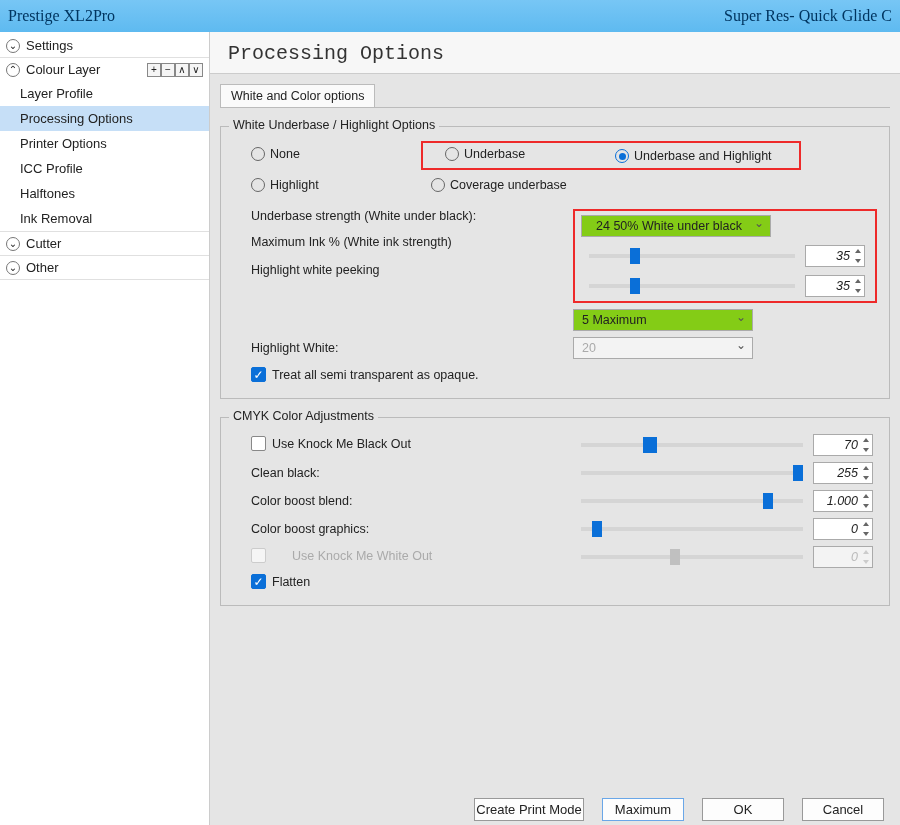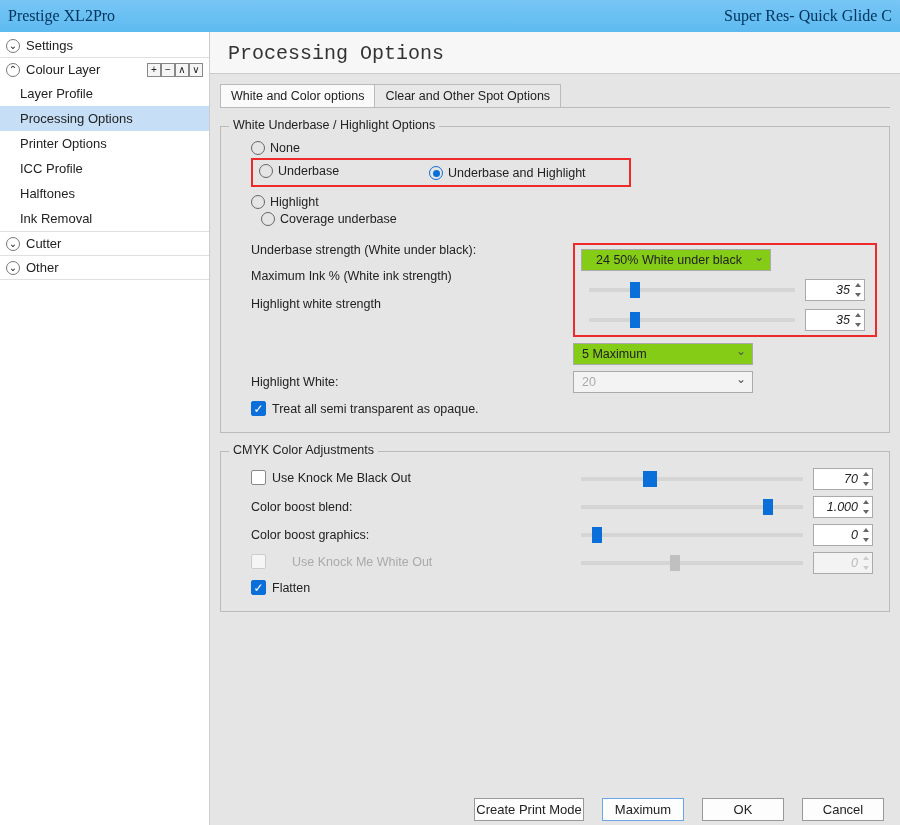--- a/index.html
+++ b/index.html
@@ -177,25 +177,25 @@
 }
 .chk-box.on {
   background:#0a6fd8;
   border-color:#0a6fd8;
 }
 .chk-box.off {
   background:#fff;
 }
 .chk.disabled { color:#aaa;gap:20px; }
 .chk.disabled .chk-box { border-color:#ccc; background:#f5f5f5; }
-.radio-row1 { display:flex; align-items:flex-start; padding:4px 0 4px 18px; gap:0;flex-direction:column; }
+.radio-row1 { display:flex; align-items:center; padding:4px 0 4px 18px; gap:0; }
 .radio-cell { width:170px; }
 .red-box {
   border:2px solid #ee2a2a;
-  padding:4px 6px;
+  padding:4px 22px;
   display:flex;
   align-items:center;
 }
 .select {
   border:1px solid #aaa;
   background:#84cc16;
   padding:2px 22px 2px 8px;
   font-size:12.5px;
   position:relative;
   height:22px;
@@ -340,21 +340,20 @@
         <span>Other</span>
       </div>
     </div>
   </div>
 
   <div class="content">
     <div class="content-header">Processing Options</div>
     <div class="content-body">
       <div class="tabs">
         <div class="tab active">White and Color options</div>
-        <div class="tab">Clear and Other Spot Options</div>
       </div>
 
       <div class="group">
         <div class="group-title">White Underbase / Highlight Options</div>
 
         <div class="radio-row1">
           <div class="radio-cell">
             <span class="radio">
               <span class="radio-circle"></span>
               <span>None</span>
@@ -388,21 +387,21 @@
               <span class="radio-circle"></span>
               <span>Coverage underbase</span>
             </span>
           </div>
         </div>
 
         <div class="row" style="align-items:flex-start; margin-top:10px;">
           <div style="flex:0 0 340px;">
             <div style="padding-left:18px; margin-bottom:12px; font-size:12.5px;">Underbase strength (White under black):</div>
             <div style="padding-left:18px; margin-bottom:14px; font-size:12.5px;">Maximum Ink % (White ink strength)</div>
-            <div style="padding-left:18px; font-size:12.5px;">Highlight white strength</div>
+            <div style="padding-left:18px; font-size:12.5px;">Highlight white peeking</div>
           </div>
           <div class="slider-redbox" style="flex:1;">
             <div style="margin-bottom:8px;">
               <span class="select" style="min-width:190px; justify-content:center;">
                 <span>24 50% White under black</span>
               </span>
             </div>
             <div class="slider-wrap" style="margin-bottom:8px;">
               <div class="slider">
                 <div class="thumb" style="left:20%;"></div>
@@ -455,20 +454,31 @@
           <div class="slider-wrap">
             <div class="slider">
               <div class="thumb" style="left:28%; width:14px;"></div>
             </div>
             <span class="spin">
                 <span>70</span>
               </span>
           </div>
         </div>
 
+        <div class="row">
+          <div class="row-label">Clean black:</div>
+          <div class="slider-wrap">
+            <div class="slider">
+              <div class="thumb" style="left:calc(100% - 10px);"></div>
+            </div>
+            <span class="spin">
+                <span>255</span>
+              </span>
+          </div>
+        </div>
 
         <div class="row">
           <div class="row-label">Color boost blend:</div>
           <div class="slider-wrap">
             <div class="slider">
               <div class="thumb" style="left:82%;"></div>
             </div>
             <span class="spin">
                 <span>1.000</span>
               </span>

